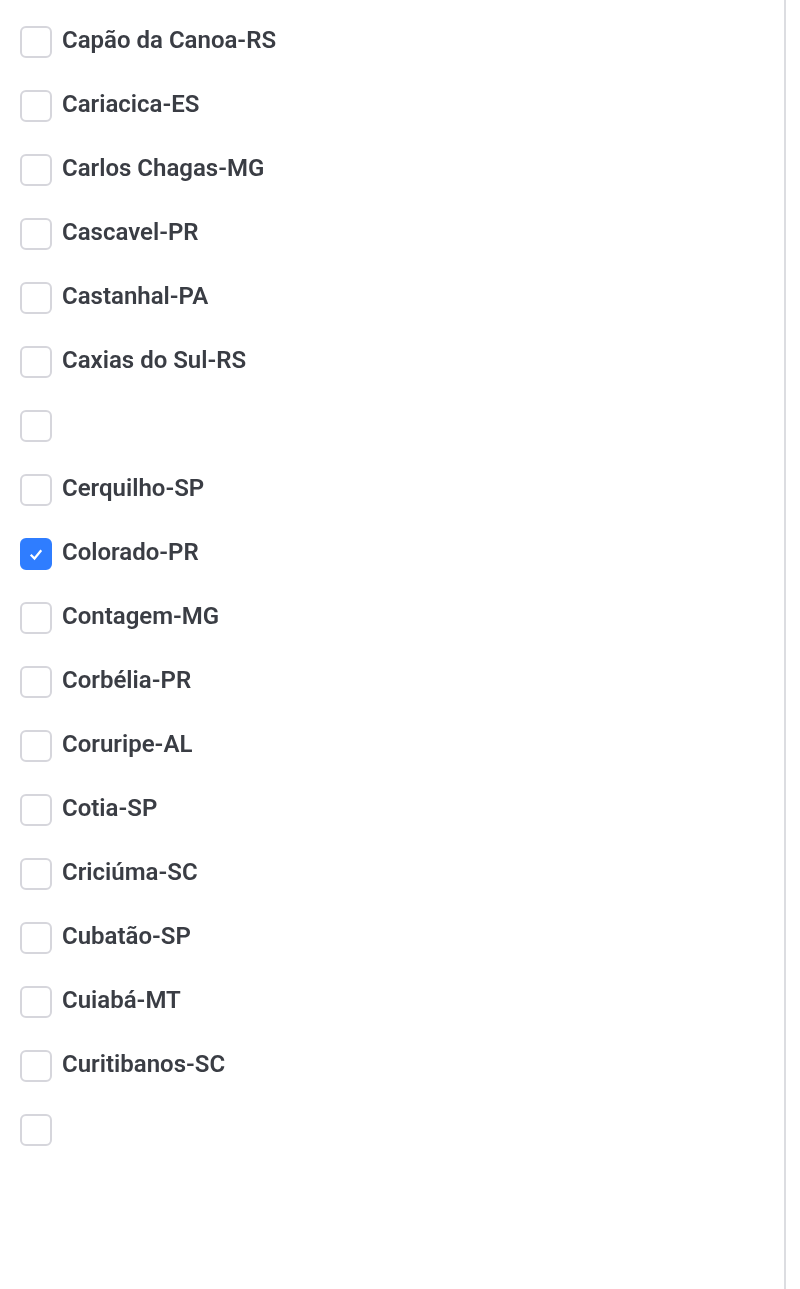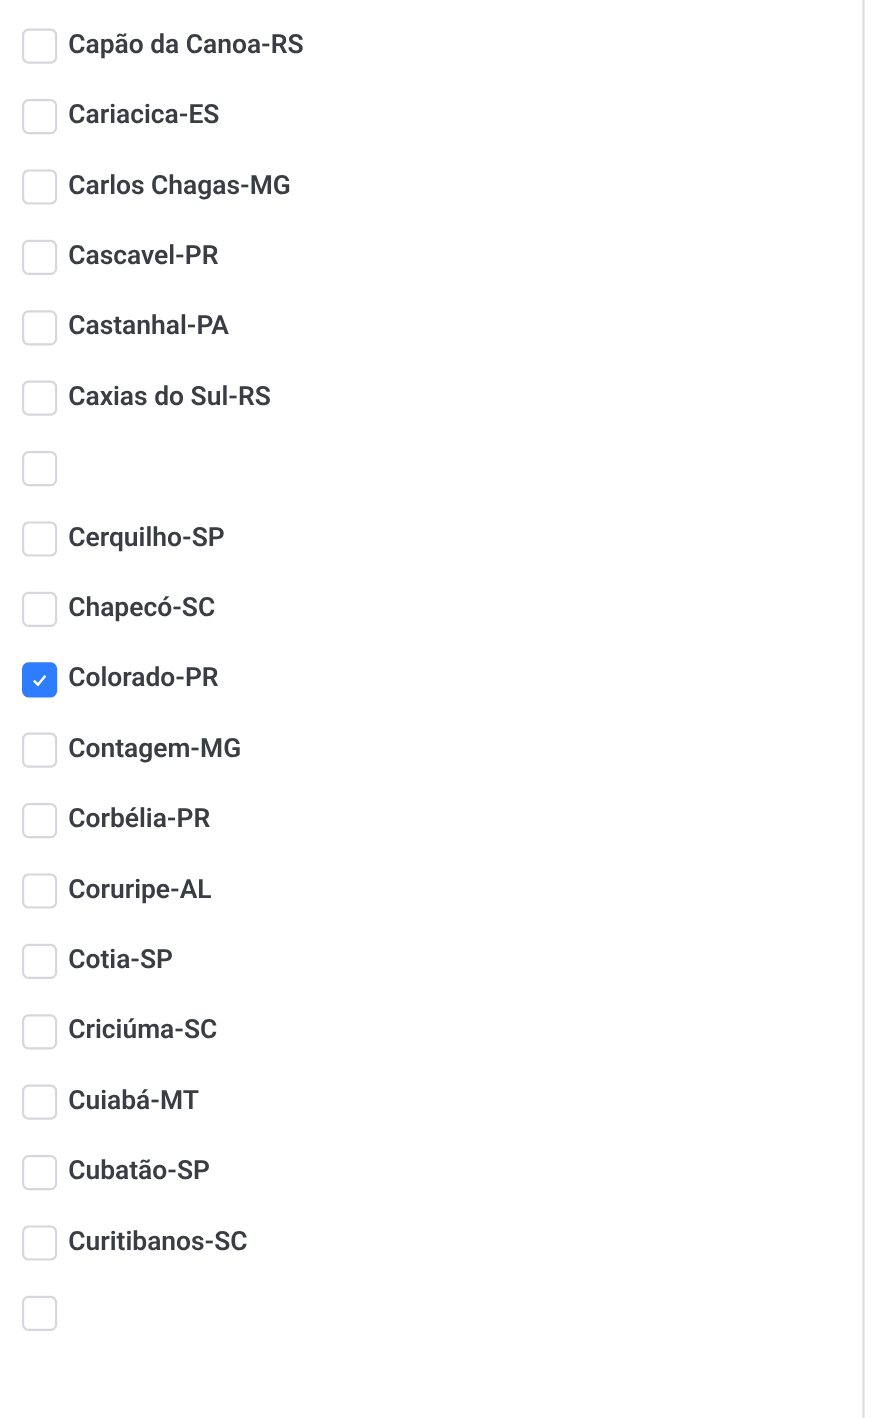--- a/index.html
+++ b/index.html
@@ -95,24 +95,20 @@
       <span class="item-label">Caxias do Sul-RS</span>
     </div>
     <div class="list-item">
       <div class="checkbox"></div>
     </div>
     <div class="list-item">
       <div class="checkbox"></div>
       <span class="item-label">Cerquilho-SP</span>
     </div>
     <div class="list-item">
-      <div class="checkbox"></div>
-      <span class="item-label">Chapecó-SC</span>
-    </div>
-    <div class="list-item">
       <div class="checkbox checked">
         <svg viewBox="0 0 24 24">
           <polyline points="5 13 10 18 19 7"></polyline>
         </svg>
       </div>
       <span class="item-label">Colorado-PR</span>
     </div>
     <div class="list-item">
       <div class="checkbox"></div>
       <span class="item-label">Contagem-MG</span>
@@ -128,25 +124,25 @@
     <div class="list-item">
       <div class="checkbox"></div>
       <span class="item-label">Cotia-SP</span>
     </div>
     <div class="list-item">
       <div class="checkbox"></div>
       <span class="item-label">Criciúma-SC</span>
     </div>
     <div class="list-item">
       <div class="checkbox"></div>
-      <span class="item-label">Cuiabá-MT</span>
+      <span class="item-label">Cubatão-SP</span>
     </div>
     <div class="list-item">
       <div class="checkbox"></div>
-      <span class="item-label">Cubatão-SP</span>
+      <span class="item-label">Cuiabá-MT</span>
     </div>
     <div class="list-item">
       <div class="checkbox"></div>
       <span class="item-label">Curitibanos-SC</span>
     </div>
     <div class="list-item">
       <div class="checkbox"></div>
     </div>
   </div>
 <div class="right-border"></div>

